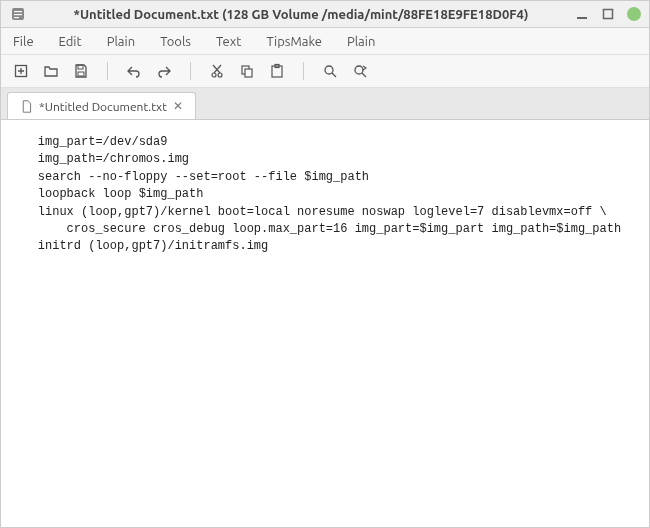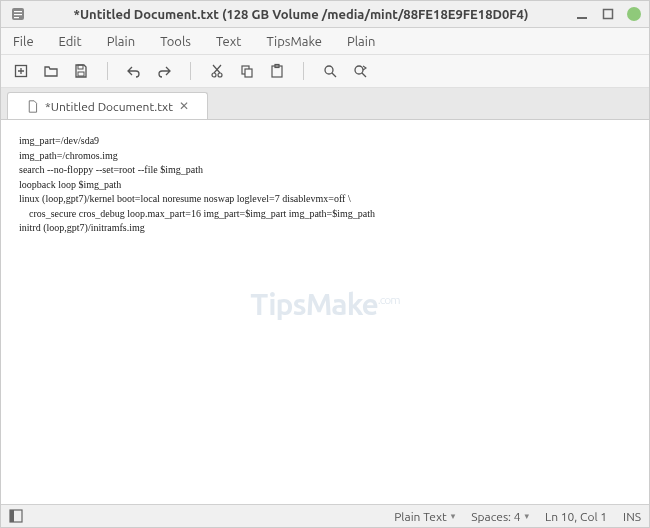--- a/index.html
+++ b/index.html
@@ -73,21 +73,21 @@
 }
 .tabbar {
   display: flex;
   background: #e8e8e8;
   border-bottom: 1px solid #ccc;
 }
 .tab {
   display: flex;
   align-items: center;
   gap: 6px;
-  padding: 6px 18px;
+  padding: 6px 12px;
   background: #fff;
   border: 1px solid #ccc;
   border-bottom: none;
   border-top-left-radius: 3px;
   border-top-right-radius: 3px;
   margin-left: 6px;
   margin-top: 4px;
   font-size: 12px;
   color: #444;
   cursor: pointer;
@@ -98,22 +98,22 @@
   font-size: 12px;
 }
 .editor {
   flex: 1;
   background: #fff;
   padding: 14px 8px;
   overflow: auto;
   position: relative;
 }
 .editor pre {
-  font-family: Liberation Serif, serif;
-  font-size: 10px;
+  font-family: Liberation Mono, monospace;
+  font-size: 12px;
   line-height: 1.45;
   color: #222;
   white-space: pre-wrap;
   word-break: break-word;
 }
 .watermark {
   position: absolute;
   left: 50%; top: 48%;
   transform: translate(-50%, -50%);
   font-size: 30px;
@@ -262,32 +262,16 @@
   </div>
 
   <div class="editor">
     <pre>    img_part=/dev/sda9
     img_path=/chromos.img
     search --no-floppy --set=root --file $img_path
     loopback loop $img_path
     linux (loop,gpt7)/kernel boot=local noresume noswap loglevel=7 disablevmx=off \
         cros_secure cros_debug loop.max_part=16 img_part=$img_part img_path=$img_path
     initrd (loop,gpt7)/initramfs.img</pre>
-    <div class="watermark">
-      <span>TipsMake</span><span class="sub">.com</span>
-    </div>
-  </div>
-
-  <div class="statusbar">
-    <div class="status-item">
-      <svg width="14" height="14" viewBox="0 0 14 14">
-          <rect x="1" y="1" width="12" height="12" fill="none" stroke="#666" stroke-width="1.2"></rect>
-          <rect x="1" y="1" width="4" height="12" fill="#666"></rect>
-        </svg>
-    </div>
-    <div class="spacer"></div>
-    <div class="status-item caret-down">Plain Text</div>
-    <div class="status-item caret-down">Spaces: 4</div>
-    <div class="status-item">Ln 10, Col 1</div>
-    <div class="status-item">INS</div>
-  </div>
+  </div>
+
 
 </div>
 
 </body></html>

